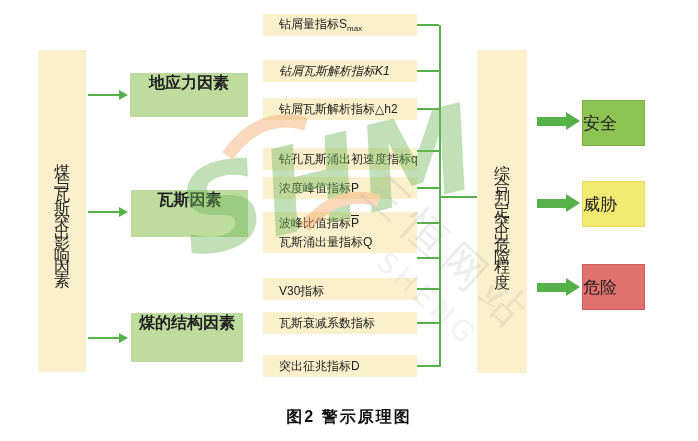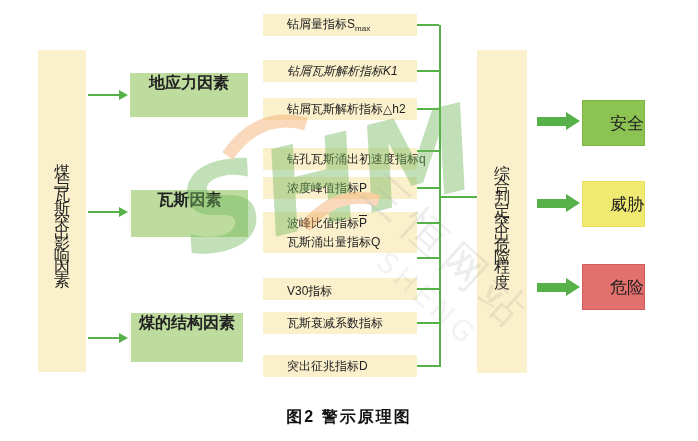--- a/index.html
+++ b/index.html
@@ -13,36 +13,36 @@
   .vbox .vtext{writing-mode:vertical-lr;text-orientation:upright;letter-spacing:12px;font-size:16px;line-height:1;}
   .left-vbox{left:38px;top:50px;width:48px;height:322px;}
   .right-vbox{left:477px;top:50px;width:50px;height:323px;}
   
   .cat{position:absolute;background:var(--cat-fill);display:flex;align-items:flex-start;justify-content:center;font-size:16px;font-weight:bold;}
   .cat1{left:130px;top:73px;width:118px;height:44px;}
   .cat2{left:131px;top:190px;width:117px;height:47px;}
   .cat3{left:131px;top:313px;width:112px;height:49px;}
   
   .ind-box{position:absolute;left:263px;width:154px;height:22px;background:var(--box-fill);
-    display:flex;align-items:center;padding-left:24px;box-sizing:border-box;font-size:12px;white-space:nowrap;}
+    display:flex;align-items:center;padding-left:16px;box-sizing:border-box;font-size:12px;white-space:nowrap;}
   .ind-box sub{font-size:8px;line-height:1;}
   .ov{text-decoration:overline;}
   
   .hline{position:absolute;height:2px;background:var(--line);}
   .vline{position:absolute;width:2px;background:var(--line);}
   
   .arrow{position:absolute;height:2px;background:var(--line);}
   .arrow::after{content:"";position:absolute;right:-9px;top:-4px;width:0;height:0;
     border-left:9px solid var(--line);border-top:5px solid transparent;border-bottom:5px solid transparent;}
   
   .tarrow{position:absolute;left:537px;width:29px;height:9px;background:var(--line);}
   .tarrow::after{content:"";position:absolute;right:-14px;top:-5px;width:0;height:0;
     border-left:14px solid var(--line);border-top:9px solid transparent;border-bottom:9px solid transparent;}
   
-  .result{position:absolute;left:582px;width:63px;height:46px;display:flex;align-items:center;justify-content:flex-end;
+  .result{position:absolute;left:582px;width:63px;height:46px;display:flex;align-items:center;justify-content:flex-start;
     font-size:17px;box-sizing:border-box;}
   .res1{top:100px;} .res2{top:181px;} .res3{top:264px;}
   
   .caption{position:absolute;left:0;right:0;top:407px;text-align:center;font-size:16px;font-weight:600;
     letter-spacing:2px;color:#111;}
   
   .wm{position:absolute;left:0;top:0;pointer-events:none;z-index:6;}
   .layer{position:absolute;inset:0;}
 </style>
 </head>

